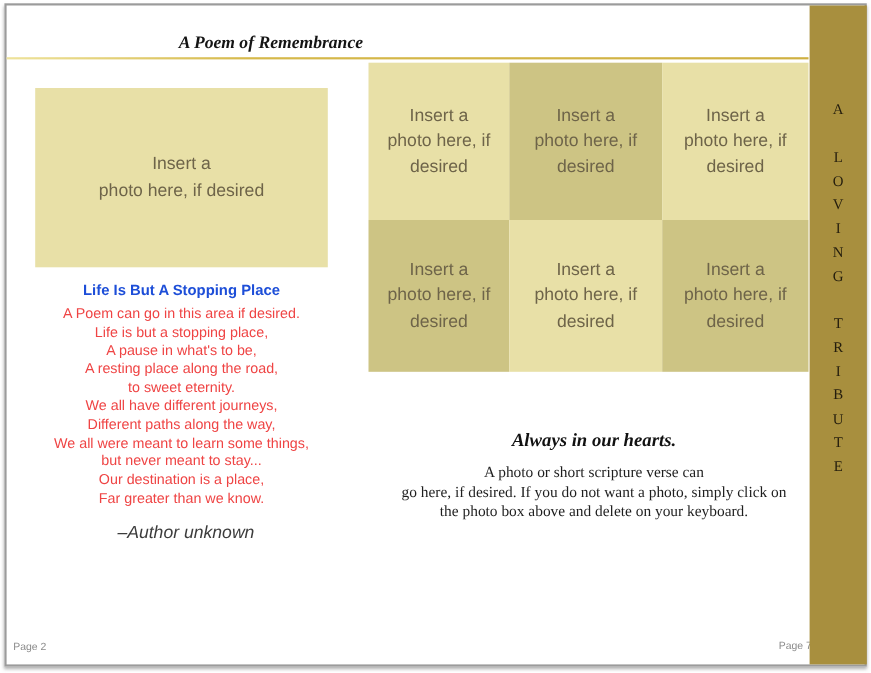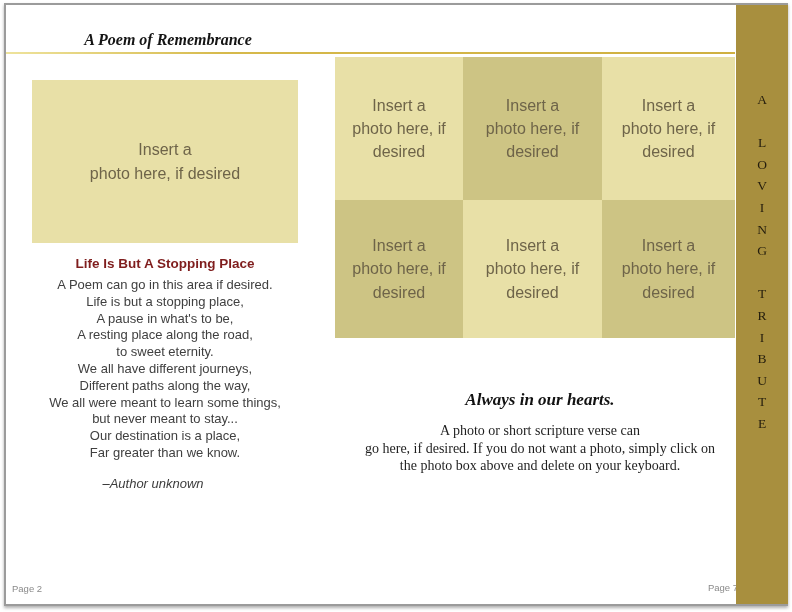--- a/index.html
+++ b/index.html
@@ -9,50 +9,50 @@
   }
   .sheet {
     position:absolute; left:4px; top:3px; width:780px; height:599px;
     border:2px solid #9b9b9b; background:#ffffff;
     box-shadow:0 2px 3px rgba(110,110,110,0.55);
   }
   .abs { position:absolute; }
 
   .page-title {
     font-family:"Liberation Serif", serif; font-style:italic; font-weight:bold;
-    font-size:16px; color:#141414; text-align:center; margin:0;
+    font-size:16px; color:#141414; text-align:right; margin:0;
   }
   #title-left  { left:6px;   top:31px; width:324px; }
   #title-right { left:345px; top:31px; width:390px; }
 
   .gold-line {
     left:6px; top:52px; width:729px; height:2px;
     background:linear-gradient(to right,#eee39c,#d6b94b 30%,#cfb041);
   }
 
   .photo-box {
     left:32px; top:80px; width:266px; height:163px; background:#e8e0a7;
     display:flex; align-items:center; justify-content:center;
   }
   .placeholder-text {
     font-size:16px; line-height:1.45; color:#6e6449; text-align:center;
     white-space:pre-line;
   }
 
   .poem-heading {
     left:20px; top:256px; width:290px; text-align:center;
-    font-weight:bold; font-size:13.5px; color:#7f1d1d;
+    font-weight:bold; font-size:13.5px; color:#1d4ed8;
   }
   .poem-body {
     left:20px; top:277px; width:290px; text-align:center;
-    font-size:13px; line-height:16.8px; color:#404040; white-space:pre-line;
+    font-size:13px; line-height:16.8px; color:#ef4444; white-space:pre-line;
   }
   .poem-attr {
-    left:8px; top:476px; width:290px; text-align:center;
-    font-style:italic; font-size:13px; color:#3c3c3c;
+    left:24px; top:476px; width:290px; text-align:center;
+    font-style:italic; font-size:16px; color:#3c3c3c;
   }
   .family-msg {
     left:18px; top:517px; width:300px; text-align:center;
     font-size:12.5px; line-height:13.8px; color:#222222; white-space:pre-line;
   }
 
   .page-num { font-family:Liberation Sans, sans-serif; font-size:9.5px; color:#8a8a8a; }
   #page-num-left  { left:12px;  top:583px; }
   #page-num-right { left:690px; top:582px; width:48px; text-align:right; }
 

